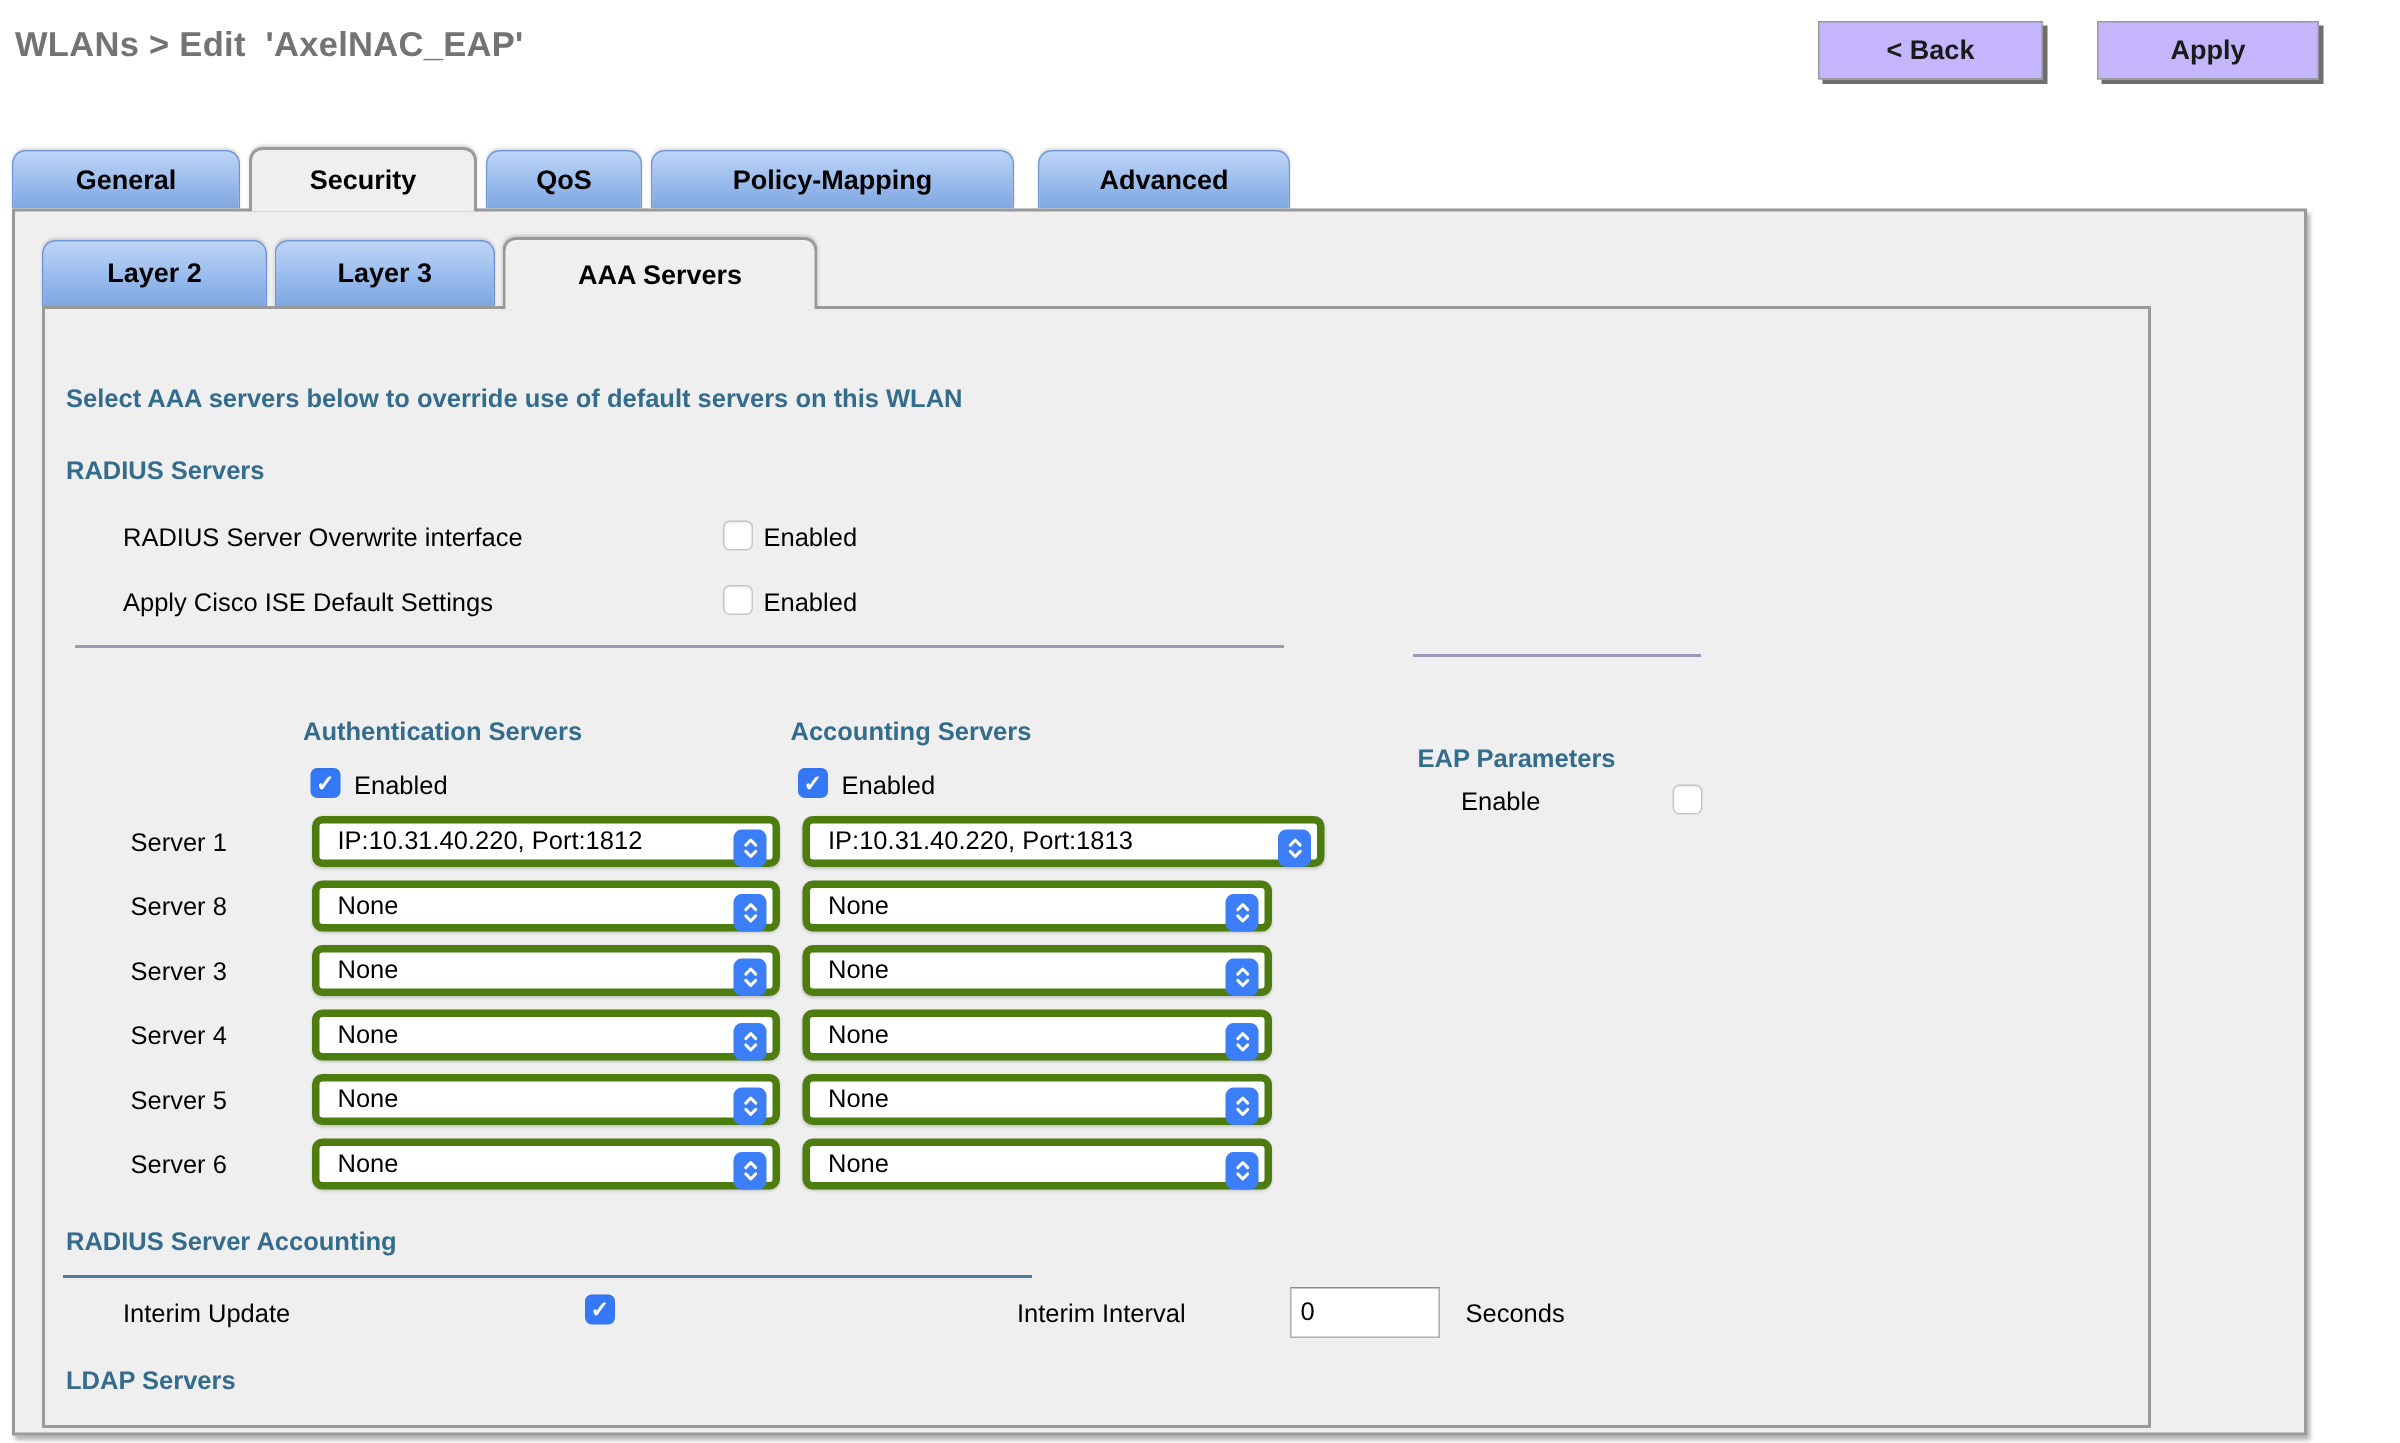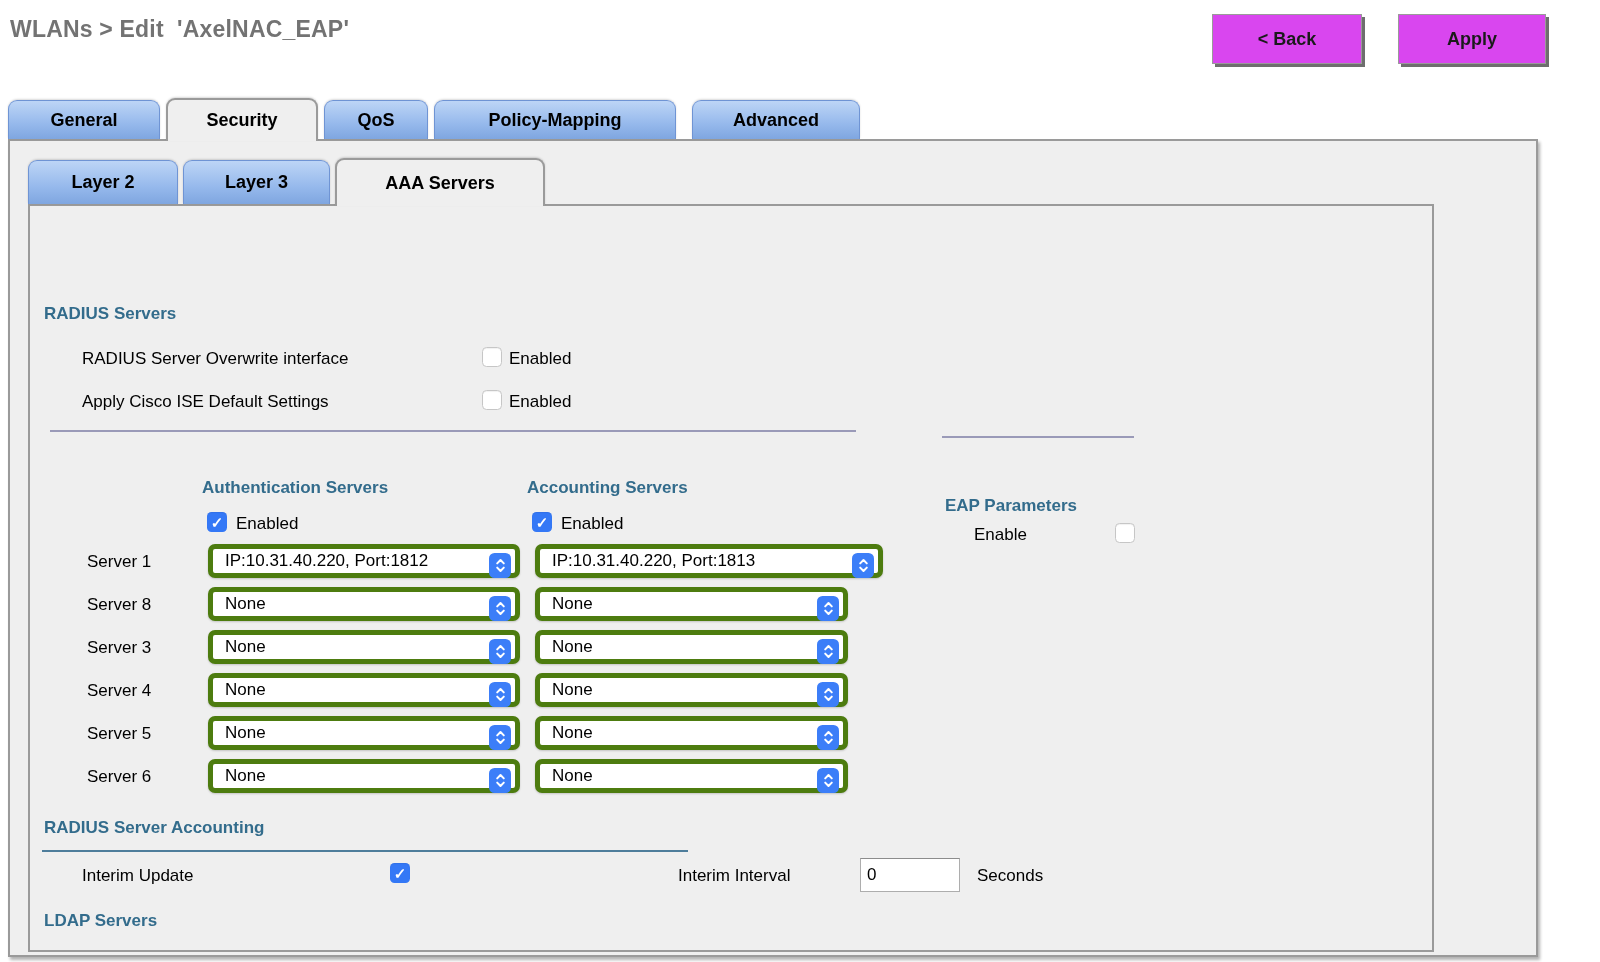--- a/index.html
+++ b/index.html
@@ -2,21 +2,21 @@
 <html><head>
 <meta charset="utf-8">
 <style>
   * { margin:0; padding:0; box-sizing:border-box; }
   html,body { background:#fff; font-family:"Liberation Sans", sans-serif; }
   #screen { position:relative; width:1600px; height:962px; background:#fff; overflow:hidden; }
 
   
   .page-title { position:absolute; left:10px; top:16px; font-size:23px; font-weight:bold; color:#737373; letter-spacing:.2px; }
   .btn {
-    position:absolute; top:14px; height:50px; background:#d946ef;
+    position:absolute; top:14px; height:39px; background:#c4b5fd;
     border:1px solid #9a9a9a; box-shadow:3px 3px 0 0 #6e6e6e;
     font-size:18px; font-weight:bold; color:#1a1a1a; text-align:center;
     font-family:"Liberation Sans", sans-serif; cursor:pointer; padding:1px;
   }
   #back-btn { left:1212px; width:150px; }
   #apply-btn { left:1398px; width:148px; }
 
   
   .panel { position:absolute; background:#efefef; border:2px solid #9a9a9a; }
   #outer-panel { left:8px; top:139px; width:1530px; height:818px; box-shadow:2px 3px 3px rgba(0,0,0,.3); }
@@ -74,20 +74,21 @@
   <div class="panel" id="outer-panel"></div>
 
   <div class="tab maintab" style="left:8px;width:152px;">General</div>
   <div class="tab maintab active" style="left:166px;width:152px;">Security</div>
   <div class="tab maintab" style="left:324px;width:104px;">QoS</div>
   <div class="tab maintab" style="left:434px;width:242px;">Policy-Mapping</div>
   <div class="tab maintab" style="left:692px;width:168px;">Advanced</div>
 
   <div class="panel" id="inner-panel">
 
+    <div class="heading" style="left:14px;top:50px;">Select AAA servers below to override use of default servers on this WLAN</div>
     <div class="heading" style="left:14px;top:98px;">RADIUS Servers</div>
 
     <div class="label" style="left:52px;top:143px;">RADIUS Server Overwrite interface</div>
     <div class="checkbox" style="left:452px;top:141px;"></div>
     <div class="label" style="left:479px;top:143px;">Enabled</div>
 
     <div class="label" style="left:52px;top:186px;">Apply Cisco ISE Default Settings</div>
     <div class="checkbox" style="left:452px;top:184px;"></div>
     <div class="label" style="left:479px;top:186px;">Enabled</div>
 

